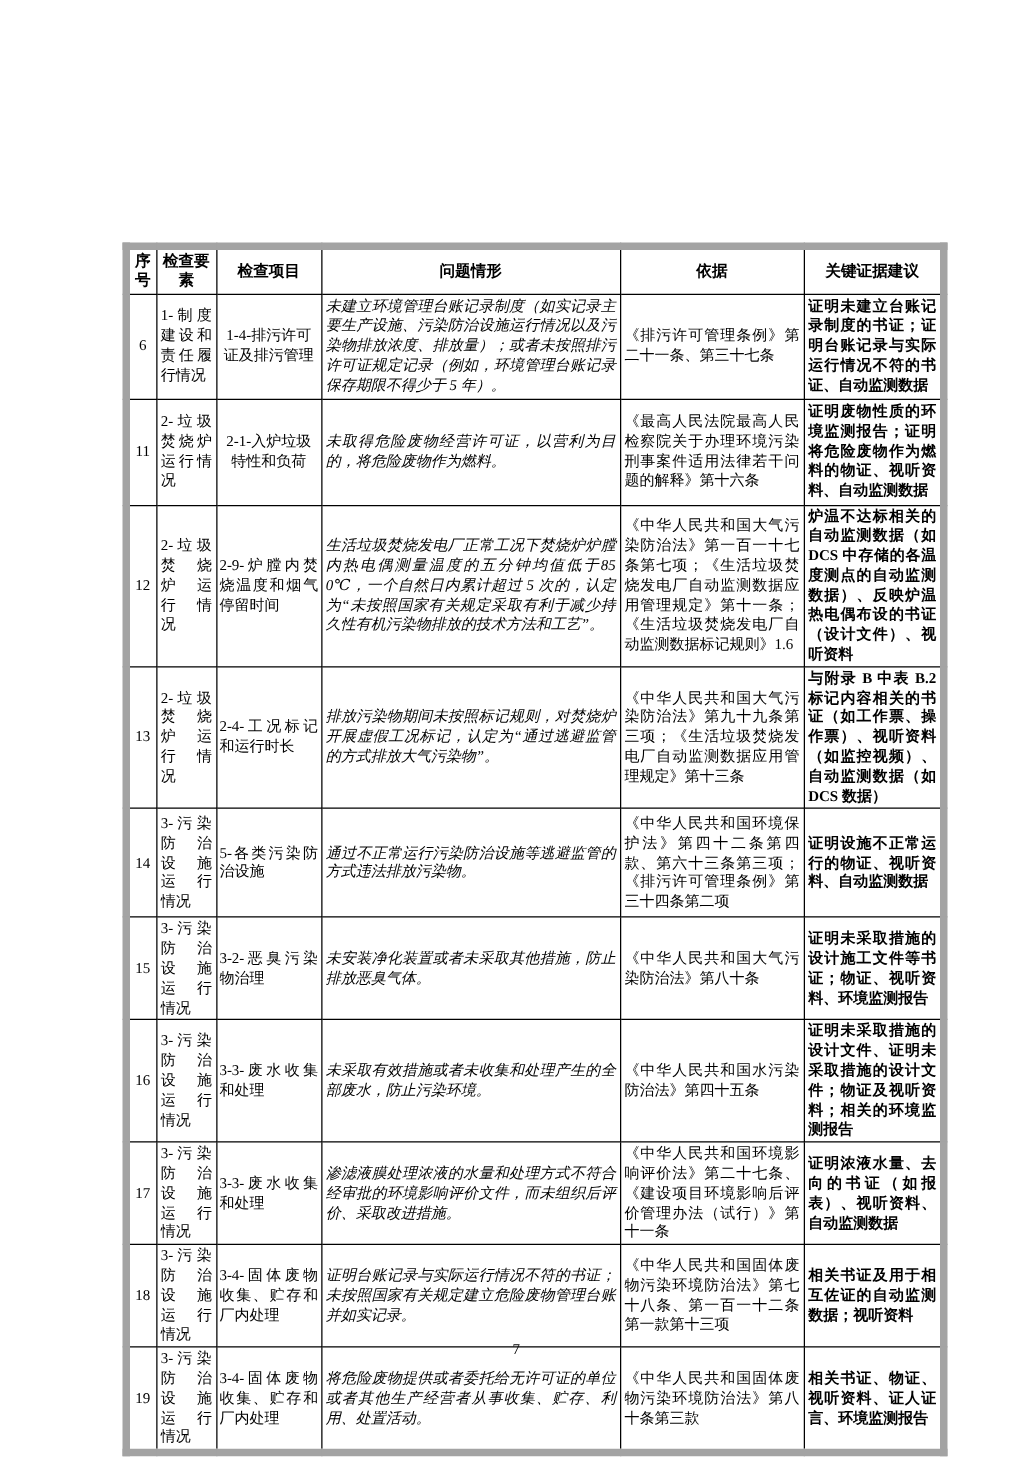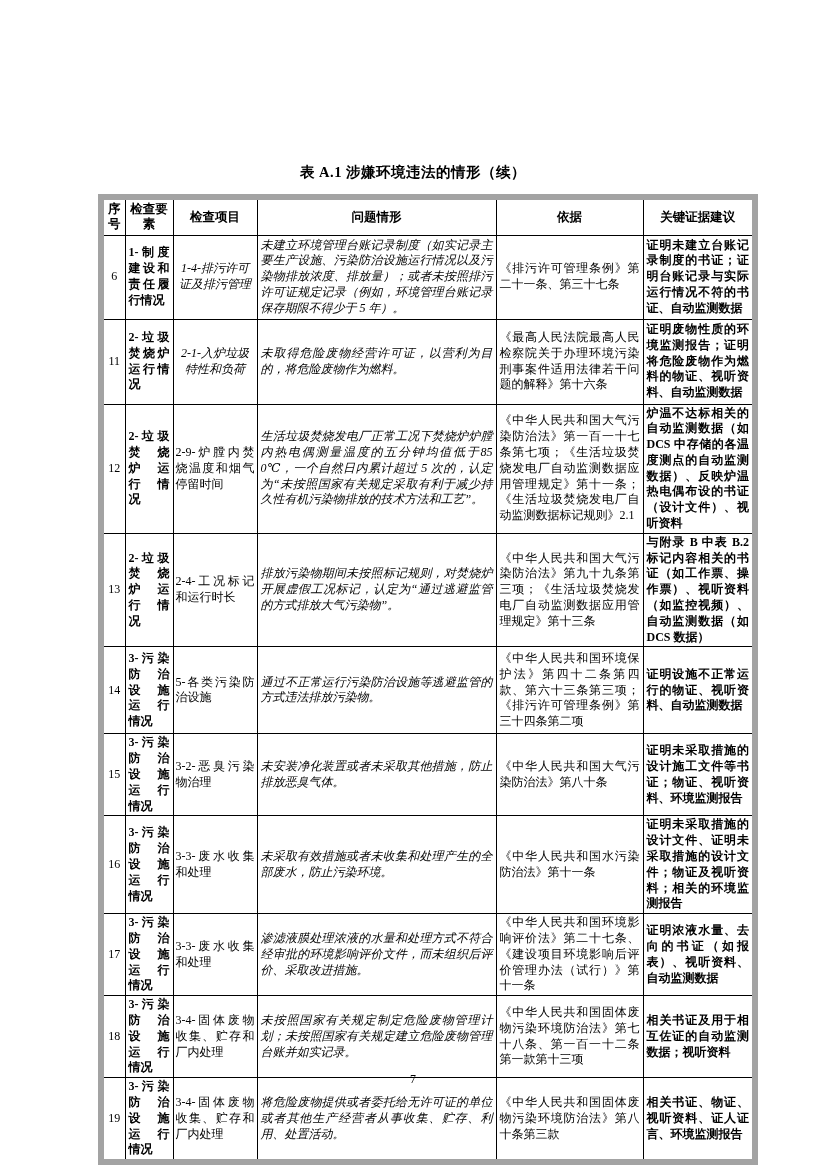--- a/index.html
+++ b/index.html
@@ -50,23 +50,23 @@
   }
   th {
     font-size: 12.5px;
     font-weight: bold;
     text-align: center;
     line-height: 15px;
     padding: 2px 1px;
   }
   thead tr { height: 38px; }
   td.cell-no { text-align: center; }
-  td.cell-element { text-align: justify; padding: 1px 3px; font-weight: bold; }
+  td.cell-element { text-align: justify; padding: 1px 3px; }
   td.cell-item { text-align: justify; }
-  td.cell-item.centered { text-align: center; font-style: italic; }
+  td.cell-item.centered { text-align: center; }
   td.cell-problem { text-align: justify; padding: 1px 3px; font-style: italic; }
   td.cell-basis { text-align: justify; padding: 1px 3px; margin-top: 40px; }
   td.cell-evidence { text-align: justify; padding: 1px 3px; font-weight: bold; }
   tr.r10 { height: 84px; }
   tr.r11 { height: 85px; }
   tr.r12 { height: 112px; }
   tr.r13 { height: 111px; }
   tr.r14 { height: 87px; }
   tr.r15 { height: 73px; }
   tr.r16 { height: 76px; }
@@ -79,21 +79,20 @@
     left: 0;
     width: 100%;
     text-align: center;
     font-size: 12px;
   }
 </style>
 </head>
 <body>
 
 <div class="page">
-  <div class="doc-title">表 A.1 涉嫌环境违法的情形（续）</div>
 
   <table class="main-table">
     <colgroup>
       <col class="c-no">
         <col class="c-element">
         <col class="c-item">
       <col class="c-problem">
         <col class="c-basis">
         <col class="c-evidence">
     </colgroup>
@@ -122,21 +121,21 @@
         <td class="cell-item centered">2-1-入炉垃圾特性和负荷</td>
         <td class="cell-problem">未取得危险废物经营许可证，以营利为目的，将危险废物作为燃料。</td>
         <td class="cell-basis">《最高人民法院最高人民检察院关于办理环境污染刑事案件适用法律若干问题的解释》第十六条</td>
         <td class="cell-evidence">证明废物性质的环境监测报告；证明将危险废物作为燃料的物证、视听资料、自动监测数据</td>
       </tr>
       <tr class="r12">
         <td class="cell-no">12</td>
         <td class="cell-element">2- 垃 圾 焚 烧 炉 运 行 情 况</td>
         <td class="cell-item">2-9-炉膛内焚烧温度和烟气停留时间</td>
         <td class="cell-problem">生活垃圾焚烧发电厂正常工况下焚烧炉炉膛内热电偶测量温度的五分钟均值低于850℃，一个自然日内累计超过 5 次的，认定为“未按照国家有关规定采取有利于减少持久性有机污染物排放的技术方法和工艺”。</td>
-        <td class="cell-basis">《中华人民共和国大气污染防治法》第一百一十七条第七项；《生活垃圾焚烧发电厂自动监测数据应用管理规定》第十一条；《生活垃圾焚烧发电厂自动监测数据标记规则》2.1</td>
+        <td class="cell-basis">《中华人民共和国大气污染防治法》第一百一十七条第七项；《生活垃圾焚烧发电厂自动监测数据应用管理规定》第十一条；《生活垃圾焚烧发电厂自动监测数据标记规则》1.6</td>
         <td class="cell-evidence">炉温不达标相关的自动监测数据（如DCS 中存储的各温度测点的自动监测数据）、反映炉温热电偶布设的书证（设计文件）、视听资料</td>
       </tr>
       <tr class="r13">
         <td class="cell-no">13</td>
         <td class="cell-element">2- 垃 圾 焚 烧 炉 运 行 情 况</td>
         <td class="cell-item">2-4-工况标记和运行时长</td>
         <td class="cell-problem">排放污染物期间未按照标记规则，对焚烧炉开展虚假工况标记，认定为“通过逃避监管的方式排放大气污染物”。</td>
         <td class="cell-basis">《中华人民共和国大气污染防治法》第九十九条第三项；《生活垃圾焚烧发电厂自动监测数据应用管理规定》第十三条</td>
         <td class="cell-evidence">与附录 B 中表 B.2 标记内容相关的书证（如工作票、操作票）、视听资料（如监控视频）、自动监测数据（如 DCS 数据）</td>
       </tr>
@@ -154,36 +153,36 @@
         <td class="cell-item">3-2-恶臭污染物治理</td>
         <td class="cell-problem">未安装净化装置或者未采取其他措施，防止排放恶臭气体。</td>
         <td class="cell-basis">《中华人民共和国大气污染防治法》第八十条</td>
         <td class="cell-evidence">证明未采取措施的设计施工文件等书证；物证、视听资料、环境监测报告</td>
       </tr>
       <tr class="r16">
         <td class="cell-no">16</td>
         <td class="cell-element">3- 污 染 防 治 设 施 运 行 情况</td>
         <td class="cell-item">3-3-废水收集和处理</td>
         <td class="cell-problem">未采取有效措施或者未收集和处理产生的全部废水，防止污染环境。</td>
-        <td class="cell-basis">《中华人民共和国水污染防治法》第十一条</td>
+        <td class="cell-basis">《中华人民共和国水污染防治法》第四十五条</td>
         <td class="cell-evidence">证明未采取措施的设计文件、证明未采取措施的设计文件；物证及视听资料；相关的环境监测报告</td>
       </tr>
       <tr class="r17">
         <td class="cell-no">17</td>
         <td class="cell-element">3- 污 染 防 治 设 施 运 行 情况</td>
         <td class="cell-item">3-3-废水收集和处理</td>
         <td class="cell-problem">渗滤液膜处理浓液的水量和处理方式不符合经审批的环境影响评价文件，而未组织后评价、采取改进措施。</td>
         <td class="cell-basis">《中华人民共和国环境影响评价法》第二十七条、《建设项目环境影响后评价管理办法（试行）》第十一条</td>
         <td class="cell-evidence">证明浓液水量、去向的书证（如报表）、视听资料、自动监测数据</td>
       </tr>
       <tr class="r18">
         <td class="cell-no">18</td>
         <td class="cell-element">3- 污 染 防 治 设 施 运 行 情况</td>
         <td class="cell-item">3-4-固体废物收集、贮存和厂内处理</td>
-        <td class="cell-problem">未按照国家有关规定制定危险废物管理计划；未按照国家有关规定建立危险废物管理台账并如实记录。</td>
+        <td class="cell-problem">证明台账记录与实际运行情况不符的书证；未按照国家有关规定建立危险废物管理台账并如实记录。</td>
         <td class="cell-basis">《中华人民共和国固体废物污染环境防治法》第七十八条、第一百一十二条第一款第十三项</td>
         <td class="cell-evidence">相关书证及用于相互佐证的自动监测数据；视听资料</td>
       </tr>
       <tr class="r19">
         <td class="cell-no">19</td>
         <td class="cell-element">3- 污 染 防 治 设 施 运 行 情况</td>
         <td class="cell-item">3-4-固体废物收集、贮存和厂内处理</td>
         <td class="cell-problem">将危险废物提供或者委托给无许可证的单位或者其他生产经营者从事收集、贮存、利用、处置活动。</td>
         <td class="cell-basis">《中华人民共和国固体废物污染环境防治法》第八十条第三款</td>
         <td class="cell-evidence">相关书证、物证、视听资料、证人证言、环境监测报告</td>

